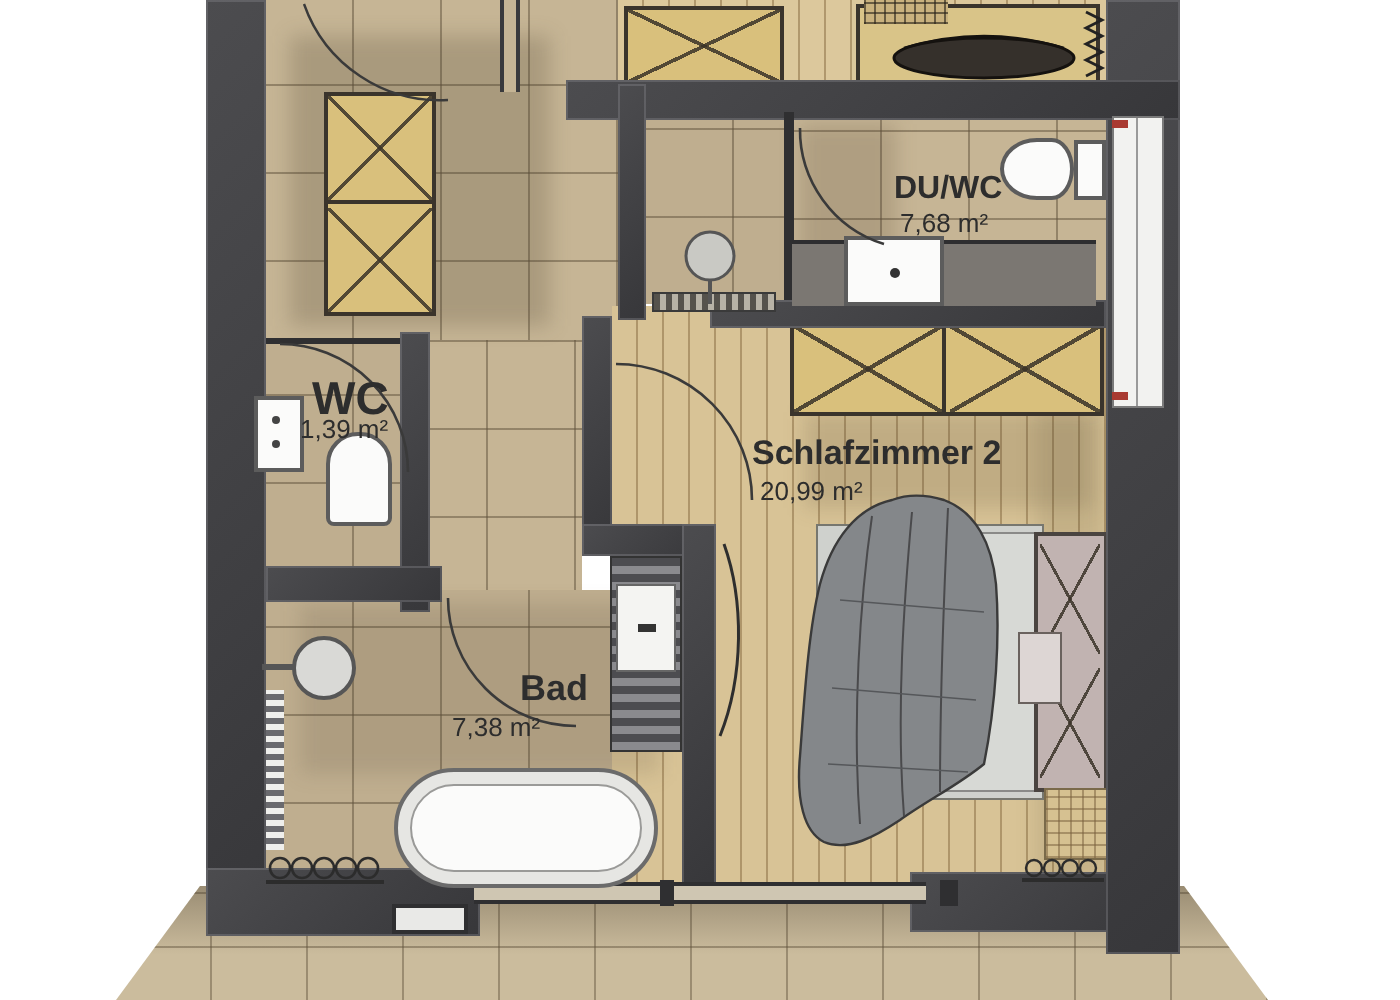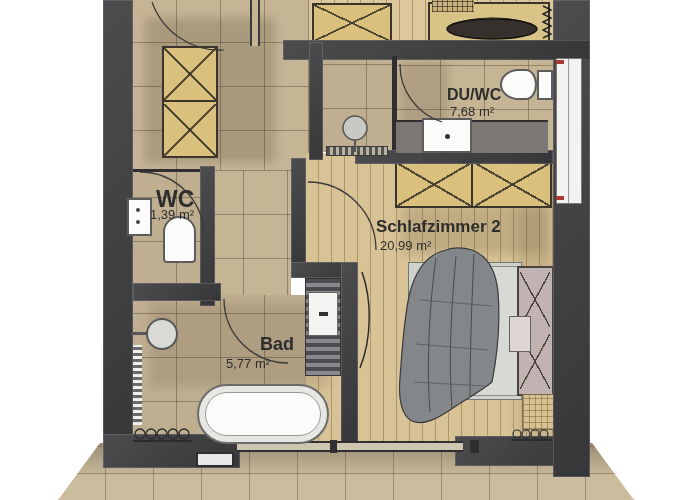--- a/index.html
+++ b/index.html
@@ -180,15 +180,15 @@
   <div class="label room-name" style="left:156px;top:186px;font-size:23px;">WC</div>
   <div class="label room-area" style="left:150px;top:207px;">1,39 m²</div>
 
   <div class="label room-name" style="left:447px;top:86px;">DU/WC</div>
   <div class="label room-area" style="left:450px;top:104px;">7,68 m²</div>
 
   <div class="label room-name" style="left:376px;top:217px;font-size:17px;">Schlafzimmer 2</div>
   <div class="label room-area" style="left:380px;top:238px;">20,99 m²</div>
 
   <div class="label room-name" style="left:230px;top:334px;font-size:18px;margin-left:30px;">Bad</div>
-  <div class="label room-area" style="left:226px;top:356px;">5,77 m²</div>
+  <div class="label room-area" style="left:226px;top:356px;">7,38 m²</div>
 
 </div>
 
 </body></html>

